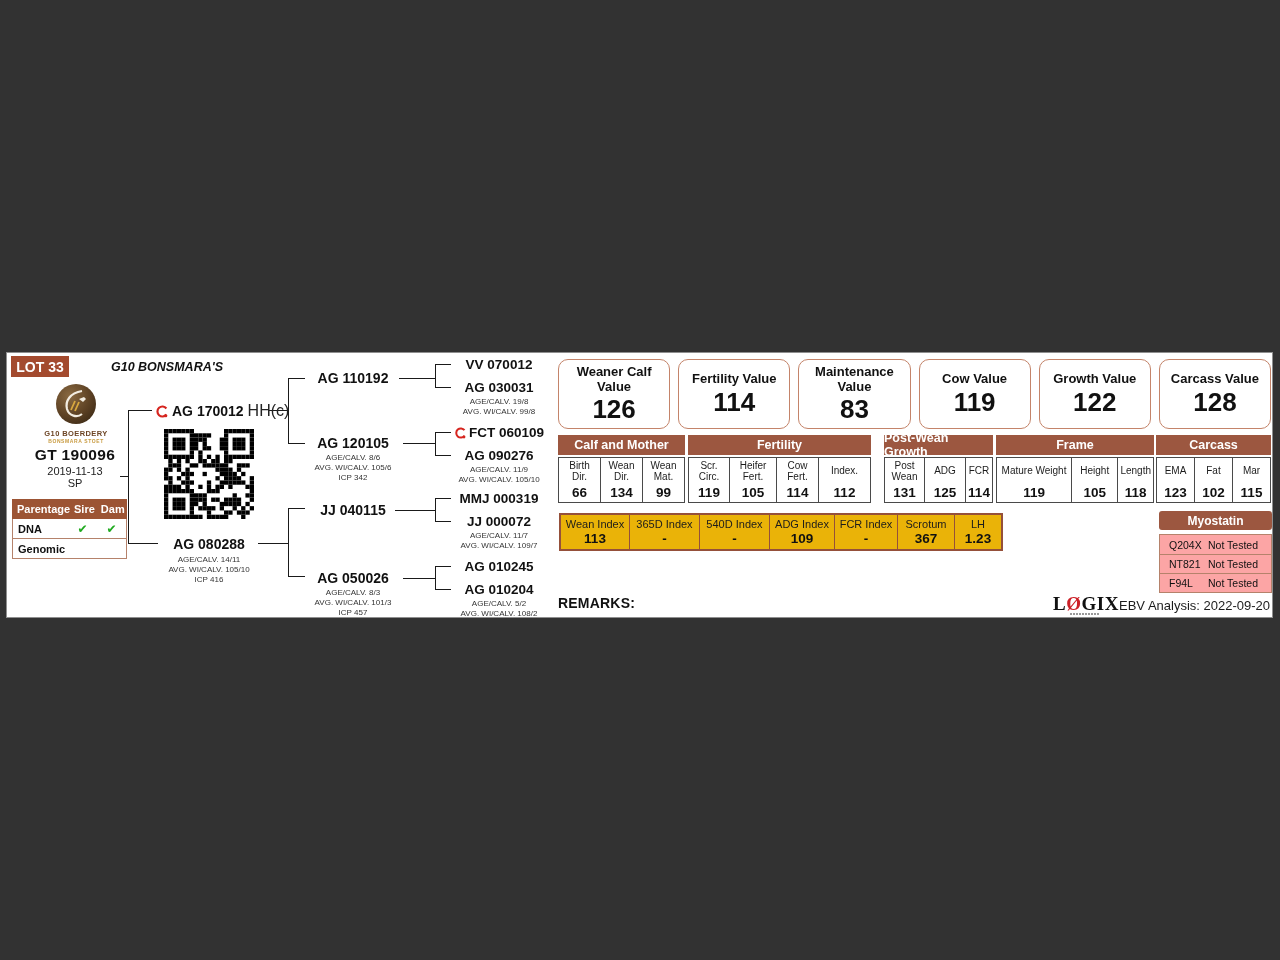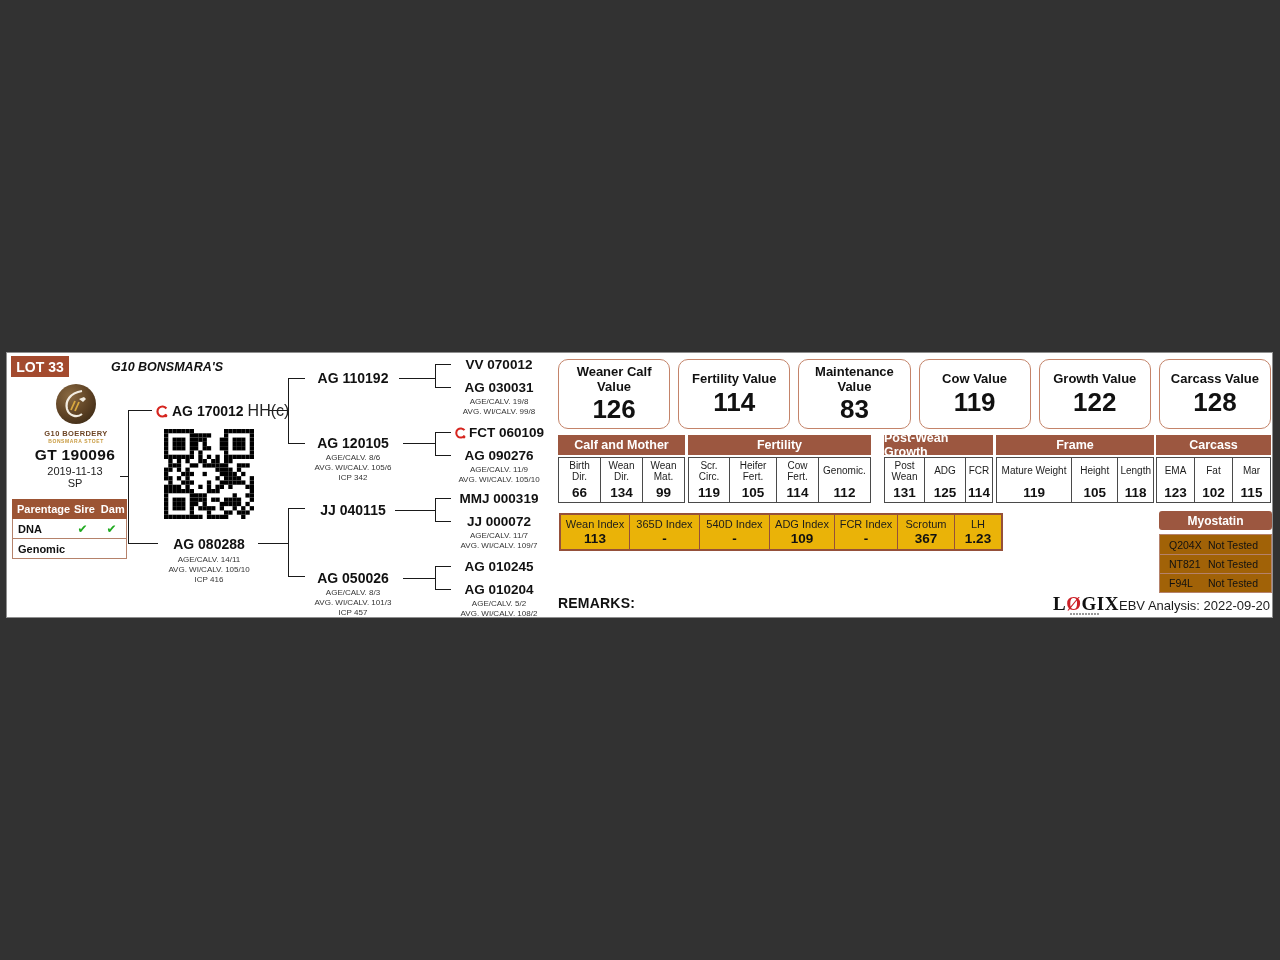--- a/index.html
+++ b/index.html
@@ -70,21 +70,21 @@
   
   .itable { position:absolute; left:552px; top:160px; height:38px; display:flex; border:2px solid #95503a; background:#eab308; }
   .icell { border-right:1px solid #95503a; display:flex; flex-direction:column; align-items:center; justify-content:center; gap:1px; }
   .icell:last-child { border-right:none; }
   .ilabel { font-size:11px; color:#1c1c1c; }
   .ivalue { font-size:13.5px; font-weight:bold; }
 
   
   .myo-head { position:absolute; left:1152px; top:158px; width:113px; height:19px; background:#9c5740; border-radius:3px;
               color:#fff; font-weight:bold; font-size:12px; display:flex; align-items:center; justify-content:center; }
-  .myo-body { position:absolute; left:1152px; top:181px; width:113px; border:1px solid #b5826b; background:#a16207; }
+  .myo-body { position:absolute; left:1152px; top:181px; width:113px; border:1px solid #b5826b; background:#fca5a5; }
   .myo-row { height:19px; display:flex; align-items:center; font-size:10.5px; border-top:1px solid #b5826b; }
   .myo-row:first-child { border-top:none; }
   .myo-gene { width:48px; padding-left:9px; }
   .myo-res  { flex:1; }
 
   .remarks { position:absolute; left:551px; top:242px; font-weight:bold; font-size:14px; letter-spacing:.2px; }
 
   .logix { position:absolute; left:1046px; top:242px; font-family:"Liberation Serif","DejaVu Serif",serif;
            font-weight:bold; font-size:19px; letter-spacing:.5px; line-height:18px; }
   .logix .red-o { color:#cc2027; }
@@ -556,21 +556,21 @@
       </div>
       <div class="tcell" style="width:47px;">
         <div class="tlabel">Heifer Fert.</div>
         <div class="tvalue">105</div>
       </div>
       <div class="tcell" style="width:42px;">
         <div class="tlabel">Cow Fert.</div>
         <div class="tvalue">114</div>
       </div>
       <div class="tcell" style="flex:1;">
-        <div class="tlabel">Genomic.</div>
+        <div class="tlabel">Index.</div>
         <div class="tvalue">112</div>
       </div>
     </div>
   </div>
 
   <div class="egroup" style="left:867px; width:119px;padding-left:10px;">
     <div class="ehead">Post-Wean Growth</div>
     <div class="ecells">
       <div class="tcell" style="width:41px;">
         <div class="tlabel">Post Wean</div>

